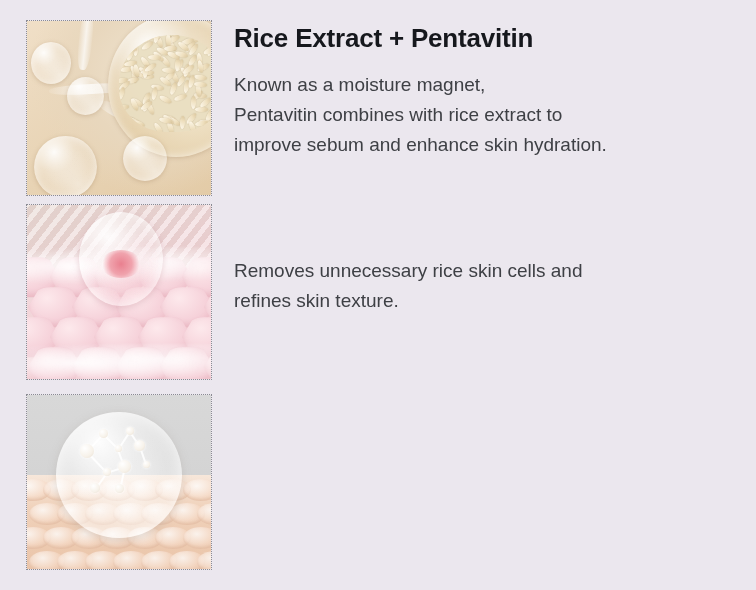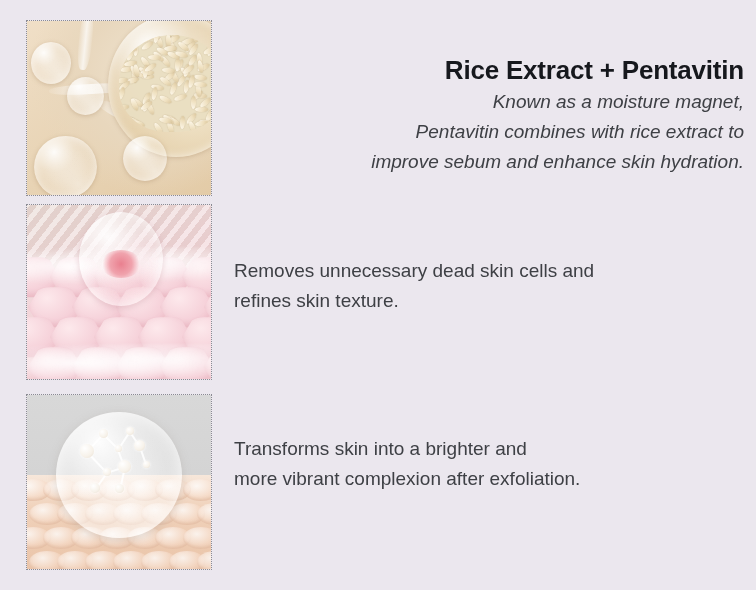--- a/index.html
+++ b/index.html
@@ -229,22 +229,22 @@
     line-height: 1.1;
   }
   .ing-desc {
     margin: 0;
     font-size: 19px;
     font-weight: normal;
     color: #3e4045;
     line-height: 30px;
     white-space: pre-line;
   }
-  .row-0 .copy { top: 36px; text-align: right; }
-  .row-0 .ing-desc { margin-top: 2px; font-style: italic; }
+  .row-0 .copy { top: 4px; }
+  .row-0 .ing-desc { margin-top: 17px; }
   .row-1 .copy { top: 35px; }
   .row-1 .ing-desc { margin-top: 17px; }
   .row-2 .copy { top: 23px; }
   .row-2 .ing-desc { margin-top: 17px; }
 </style>
 </head>
 <body>
 
 <div class="ingredient-list">
 
@@ -406,21 +406,21 @@
             <div class="cell" style="left: 144px; top: 90px;"></div>
             <div class="cell" style="left: 188px; top: 90px;"></div>
           </div>
         <div class="foam foam-a"></div>
         <div class="foam foam-b"></div>
         <div class="drop"></div>
         <div class="core"></div>
       </div>
     </div>
     <div class="copy">
-      <p class="ing-desc">Removes unnecessary dead skin cells and
+      <p class="ing-desc">Removes unnecessary rice skin cells and
 refines skin texture.</p>
     </div>
   </div>
 
   <div class="ingredient-row row-2">
     <div class="thumb">
       <div class="art art-niacin">
         <div class="skin" id="niacin-skin">
             <i style="left: -12px; top: 4px;"></i>
             <i style="left: 16px; top: 4px;"></i>
@@ -470,18 +470,16 @@
             <span style="left: 51.9px; top: 13.74px; width: 11px; height: 11px;"></span>
             <span style="left: 36.14px; top: 33.46px; width: 13px; height: 13px;"></span>
             <span style="left: 20.6px; top: 41.88px; width: 8px; height: 8px;"></span>
             <span style="left: 60.46px; top: 34.98px; width: 7px; height: 7px;"></span>
             <span style="left: 8.12px; top: 57.16px; width: 10px; height: 10px;"></span>
             <span style="left: 33.22px; top: 57.66px; width: 9px; height: 9px;"></span>
           </div>
       </div>
     </div>
     <div class="copy">
-      <p class="ing-desc">Transforms skin into a brighter and
-more vibrant complexion after exfoliation.</p>
     </div>
   </div>
 
 </div>
 
 </body></html>

